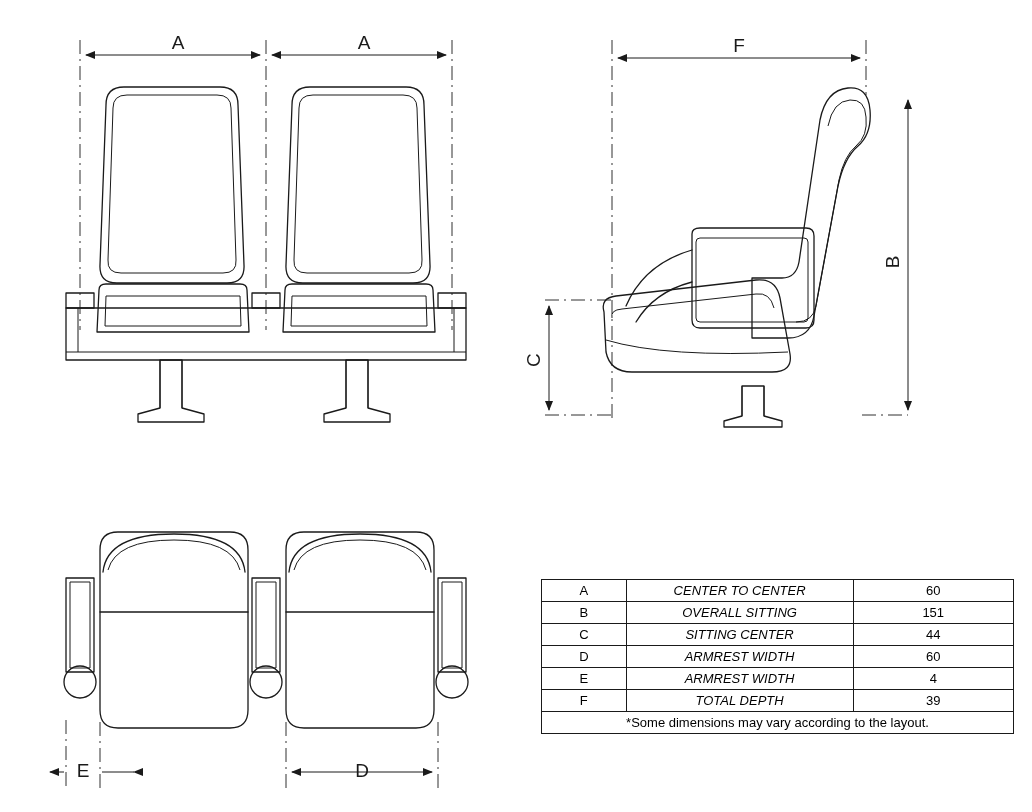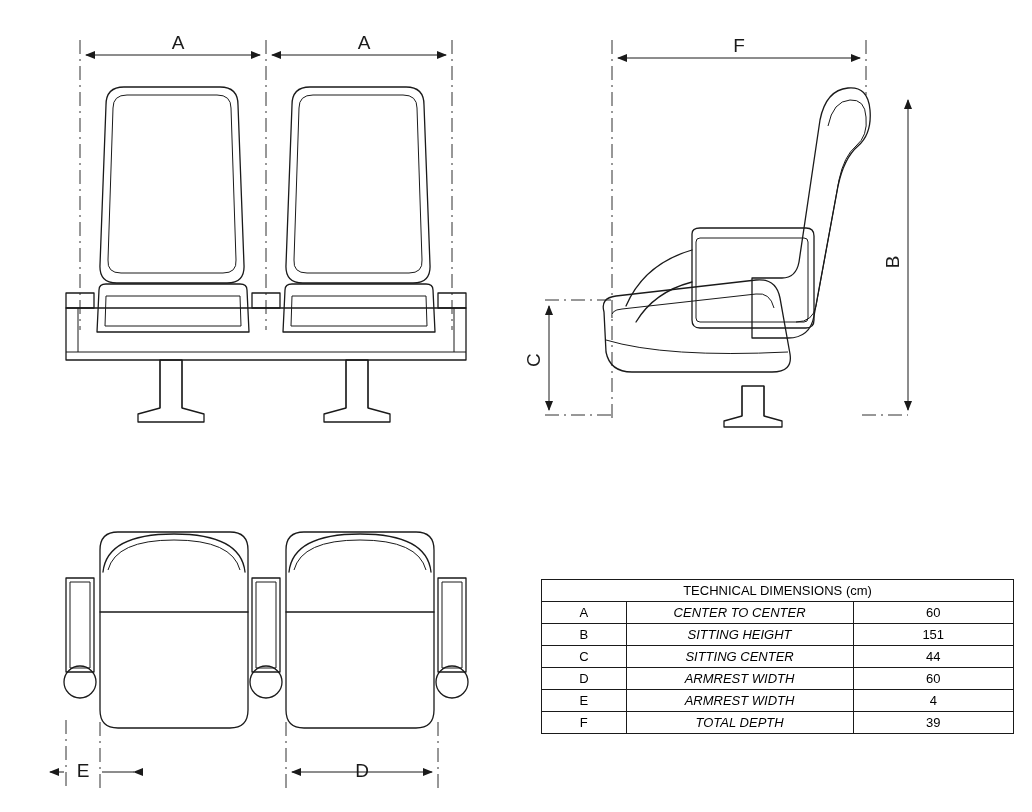--- a/index.html
+++ b/index.html
@@ -223,31 +223,28 @@
       <circle class="ln" cx="452" cy="682" r="16"></circle>
 
       <text class="lbl" x="83" y="777" text-anchor="middle">E</text>
       <text class="lbl" x="362" y="777" text-anchor="middle">D</text>
     </g>
 
   </svg>
 
   <table id="spec-table">
     <tbody>
-      <tr class="header">
-        <td colspan="3">TECHNICAL DIMENSIONS (cm)</td>
-      </tr>
       <tr>
         <td class="code">A</td>
         <td class="name">CENTER TO CENTER</td>
         <td class="val">60</td>
       </tr>
       <tr>
         <td class="code">B</td>
-        <td class="name">SITTING HEIGHT</td>
+        <td class="name">OVERALL SITTING</td>
         <td class="val">151</td>
       </tr>
       <tr>
         <td class="code">C</td>
         <td class="name">SITTING CENTER</td>
         <td class="val">44</td>
       </tr>
       <tr>
         <td class="code">D</td>
         <td class="name">ARMREST WIDTH</td>
@@ -256,16 +253,19 @@
       <tr>
         <td class="code">E</td>
         <td class="name">ARMREST WIDTH</td>
         <td class="val">4</td>
       </tr>
       <tr>
         <td class="code">F</td>
         <td class="name">TOTAL DEPTH</td>
         <td class="val">39</td>
       </tr>
+      <tr class="footer">
+        <td colspan="3">*Some dimensions may vary according to the layout.</td>
+      </tr>
     </tbody>
   </table>
 
 </div>
 
 </body></html>

